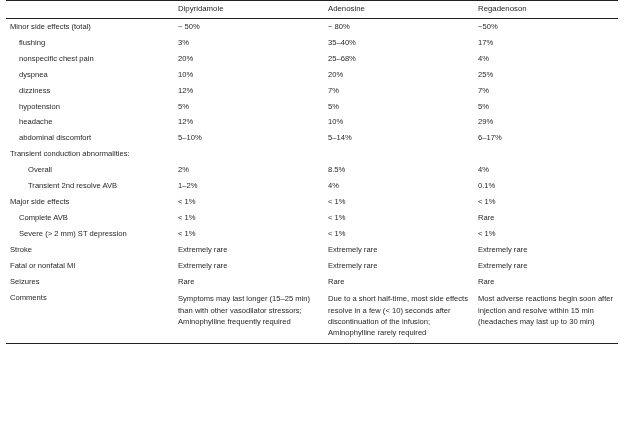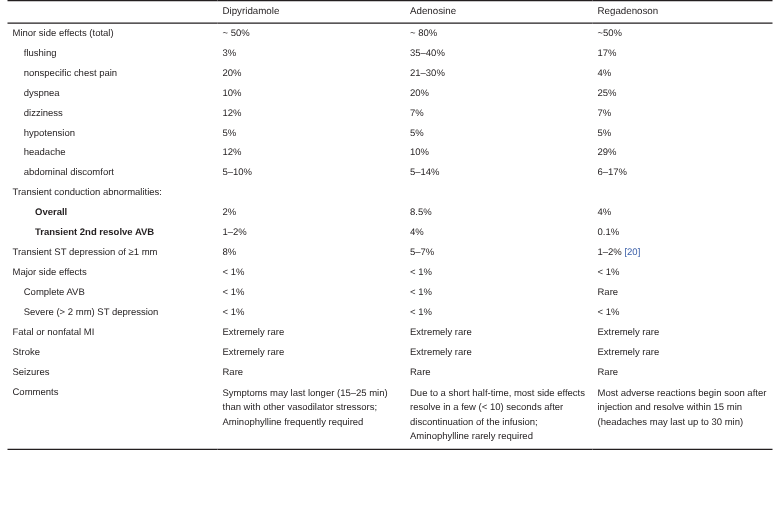--- a/index.html
+++ b/index.html
@@ -52,21 +52,21 @@
     padding: 2.6px 4px;
     vertical-align: top;
     font-size: 7.6px;
   }
   table.cmp tbody tr.last-row td {
     border-bottom: 1.1px solid #231f20;
     padding-bottom: 4px;
   }
   .lab-0 { padding-left: 4px !important; }
   .lab-1 { padding-left: 13px !important; }
-  .lab-2 { padding-left: 22px !important; font-weight: bold; }
+  .lab-2 { padding-left: 22px !important; }
 
   .multiline { line-height: 1.5; }
   .ref { color: #3b5fa8; }
 </style>
 </head>
 <body>
 
 <div class="table-wrap">
   <table class="cmp">
     <colgroup>
@@ -92,21 +92,21 @@
         </tr>
         <tr>
           <td class="lab-1">flushing</td>
           <td>3%</td>
           <td>35–40%</td>
           <td>17%</td>
         </tr>
         <tr>
           <td class="lab-1">nonspecific chest pain</td>
           <td>20%</td>
-          <td>21–30%</td>
+          <td>25–68%</td>
           <td>4%</td>
         </tr>
         <tr>
           <td class="lab-1">dyspnea</td>
           <td>10%</td>
           <td>20%</td>
           <td>25%</td>
         </tr>
         <tr>
           <td class="lab-1">dizziness</td>
@@ -144,51 +144,45 @@
           <td>8.5%</td>
           <td>4%</td>
         </tr>
         <tr>
           <td class="lab-2">Transient 2nd resolve AVB</td>
           <td>1–2%</td>
           <td>4%</td>
           <td>0.1%</td>
         </tr>
         <tr>
-          <td class="lab-0">Transient ST depression of ≥1 mm</td>
-          <td>8%</td>
-          <td>5–7%</td>
-          <td>1–2% <span class="ref">[20]</span></td>
-        </tr>
-        <tr>
           <td class="lab-0">Major side effects</td>
           <td>&lt; 1%</td>
           <td>&lt; 1%</td>
           <td>&lt; 1%</td>
         </tr>
         <tr>
           <td class="lab-1">Complete AVB</td>
           <td>&lt; 1%</td>
           <td>&lt; 1%</td>
           <td>Rare</td>
         </tr>
         <tr>
           <td class="lab-1">Severe (&gt; 2 mm) ST depression</td>
           <td>&lt; 1%</td>
           <td>&lt; 1%</td>
           <td>&lt; 1%</td>
         </tr>
         <tr>
-          <td class="lab-0">Fatal or nonfatal MI</td>
+          <td class="lab-0">Stroke</td>
           <td>Extremely rare</td>
           <td>Extremely rare</td>
           <td>Extremely rare</td>
         </tr>
         <tr>
-          <td class="lab-0">Stroke</td>
+          <td class="lab-0">Fatal or nonfatal MI</td>
           <td>Extremely rare</td>
           <td>Extremely rare</td>
           <td>Extremely rare</td>
         </tr>
         <tr>
           <td class="lab-0">Seizures</td>
           <td>Rare</td>
           <td>Rare</td>
           <td>Rare</td>
         </tr>

